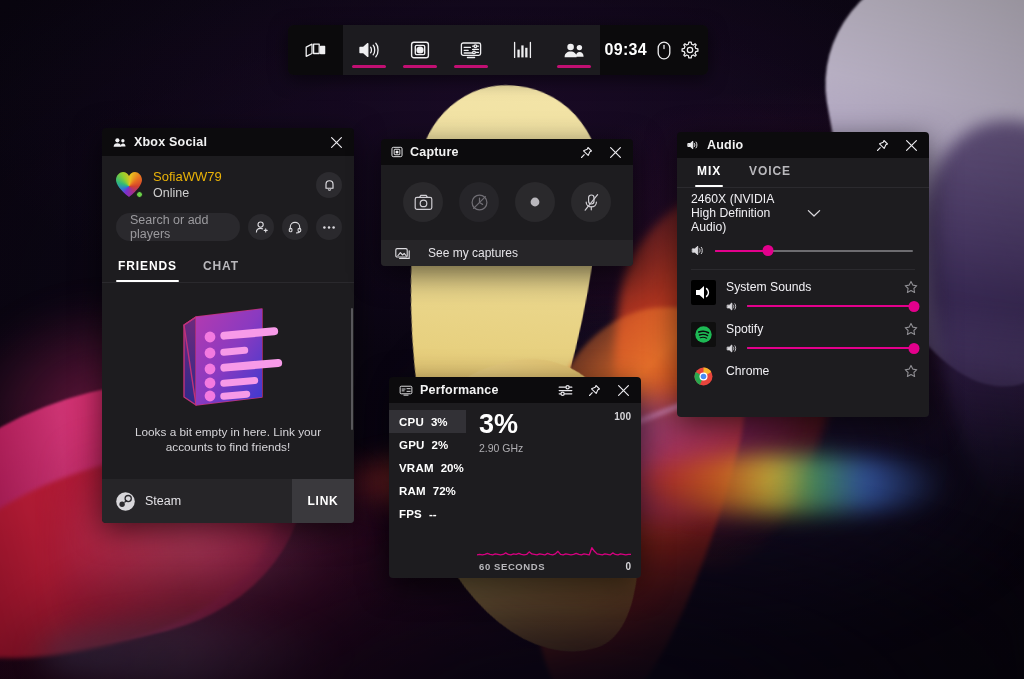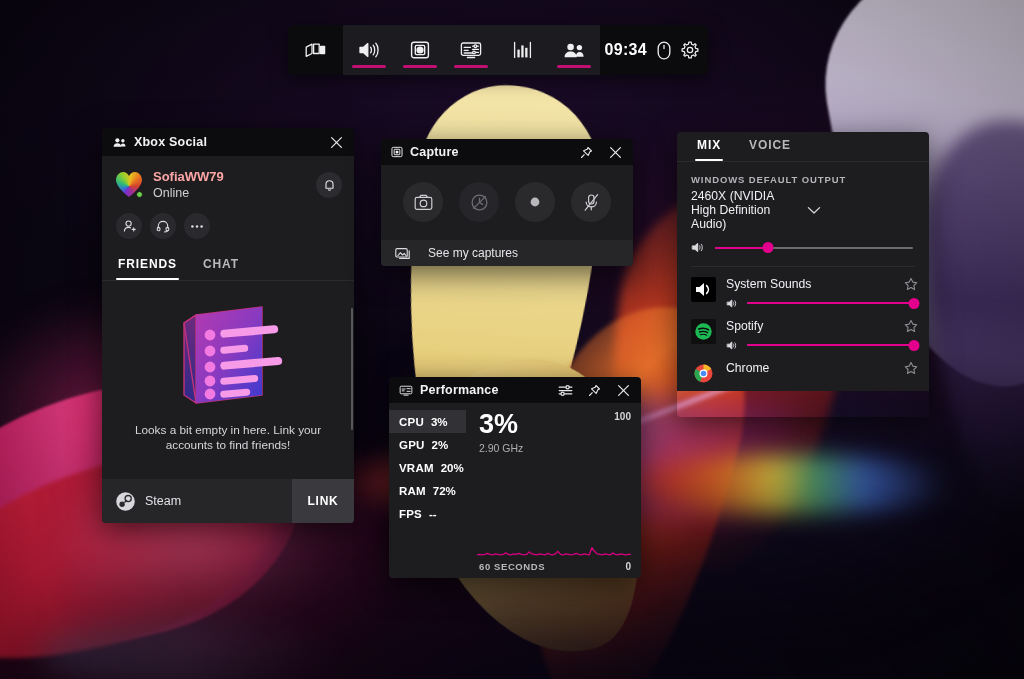--- a/index.html
+++ b/index.html
@@ -207,21 +207,21 @@
                        radial-gradient(circle at 70% 32%, #000 0 23%, transparent 23.5%),
                        linear-gradient(#000,#000);
     -webkit-mask-composite:source-over;
     clip-path:path('M13 25 C4 18, 0 12, 0 8 C0 3, 4 0, 7 0 C10 0, 12 2, 13 4 C14 2, 16 0, 19 0 C22 0, 26 3, 26 8 C26 12, 22 18, 13 25 Z');
   }
   .avatar .dot {
     position:absolute; right:-1px; bottom:0px; width:7px; height:7px;
     background:#6bd14a; border:1.5px solid #181719; border-radius:50%;
   }
   .user-txt { flex:1; min-width:0; }
-  .user-name { color:#fca5a5; font-size:13px; font-weight:bold; line-height:16px; }
+  .user-name { color:#eab308; font-size:13px; font-weight:normal; line-height:16px; }
   .user-status { color:#cfcfcf; font-size:12.5px; line-height:16px; }
   .bell-btn {
     width:26px; height:26px; border-radius:50%; background:#2c2b2f;
     display:flex; align-items:center; justify-content:center; cursor:pointer; flex:none;
   }
   .social-search { display:flex; align-items:center; padding:2px 12px 12px 14px; gap:8px; }
   .search-box {
     flex:1; height:28px; background:#2a292d; border-radius:14px;
     display:flex; align-items:center; padding:0 14px;
     color:#9b9a9e; font-size:12.5px; cursor:text;
@@ -491,20 +491,21 @@
         <span>
           <svg width="13" height="14" viewBox="0 0 13 14" fill="none" stroke="#e3e2e6" stroke-width="1.15">
             <path d="M3 10.2 V6.2 C3 4.2 4.6 2.7 6.5 2.7 C8.4 2.7 10 4.2 10 6.2 V10.2 H3 Z" stroke-linejoin="round"></path>
             <path d="M5.4 11.8 C5.7 12.4 7.3 12.4 7.6 11.8" stroke-linecap="round"></path>
           </svg>
         </span>
       </div>
     </div>
 
     <div class="social-search">
+      <div class="search-box">Search or add players</div>
       <div class="round-btn">
         <span>
           <svg width="14" height="14" viewBox="0 0 14 14" fill="none" stroke="#dcdbdf" stroke-width="1.1">
             <circle cx="6.6" cy="4.6" r="2.6"></circle>
             <path d="M2.4 12.4 C2.4 9.6 4.3 8.4 6.6 8.4 C7.5 8.4 8.3 8.6 9 8.9"></path>
             <path d="M10.2 10.4 H13.2 M11.7 8.9 V11.9" stroke-linecap="round"></path>
           </svg>
         </span>
       </div>
       <div class="round-btn">
@@ -661,28 +662,52 @@
           <path d="M2.6 9 L5.4 5.6 L7.6 8 L9.2 6.4 L11.4 9" stroke-linejoin="round"></path>
           <path d="M14.2 3.8 V11.4 H4.6" stroke-linecap="round"></path>
         </svg>
       </span>
       <span>See my captures</span>
     </div>
   </div>
 </div>
 
 <div class="panel" id="audio">
+  <div class="panel-head">
+    <span>
+      <svg width="13" height="12" viewBox="0 0 22 20" fill="none" stroke="#efeff1" stroke-width="1.6" stroke-linecap="round">
+        <path d="M2 7.5 H5.3 L9.8 3.6 V16.4 L5.3 12.5 H2 Z" fill="#efeff1"></path>
+        <path d="M12.6 7.2 C13.7 8.3 13.7 11.7 12.6 12.8"></path>
+        <path d="M15.4 5 C17.4 7 17.4 13 15.4 15"></path>
+      </svg>
+    </span>
+    <div class="panel-title">Audio</div>
+    <div class="head-btn">
+      <span>
+        <svg width="13" height="13" viewBox="0 0 14 14" fill="none" stroke="#e8e7eb" stroke-width="1.2" stroke-linecap="round" stroke-linejoin="round">
+          <path d="M8.6 1.6 L12.4 5.4 L10.6 6.2 L8.8 10.2 L3.8 5.2 L7.8 3.4 Z"></path>
+          <path d="M4.6 9.4 L1.6 12.4"></path>
+        </svg>
+      </span>
+    </div>
+    <div class="head-btn">
+      <span>
+        <svg width="13" height="13" viewBox="0 0 13 13" stroke="#e8e7eb" stroke-width="1.2" stroke-linecap="round">
+          <path d="M1.6 1.6 L11.4 11.4 M11.4 1.6 L1.6 11.4"></path>
+        </svg>
+      </span>
+    </div>
+  </div>
 
   <div class="panel-body">
     <div class="aud-tabs">
       <div class="tab active">MIX</div>
       <div class="tab">VOICE</div>
     </div>
 
-    <div class="aud-section-label">WINDOWS DEFAULT OUTPUT</div>
 
     <div class="aud-device">
       <span>2460X (NVIDIA High Definition Audio)</span>
       <span>
         <svg width="14" height="9" viewBox="0 0 14 9" fill="none" stroke="#d9d8dc" stroke-width="1.3" stroke-linecap="round" stroke-linejoin="round">
           <path d="M1.4 1.6 L7 7 L12.6 1.6"></path>
         </svg>
       </span>
     </div>
 

